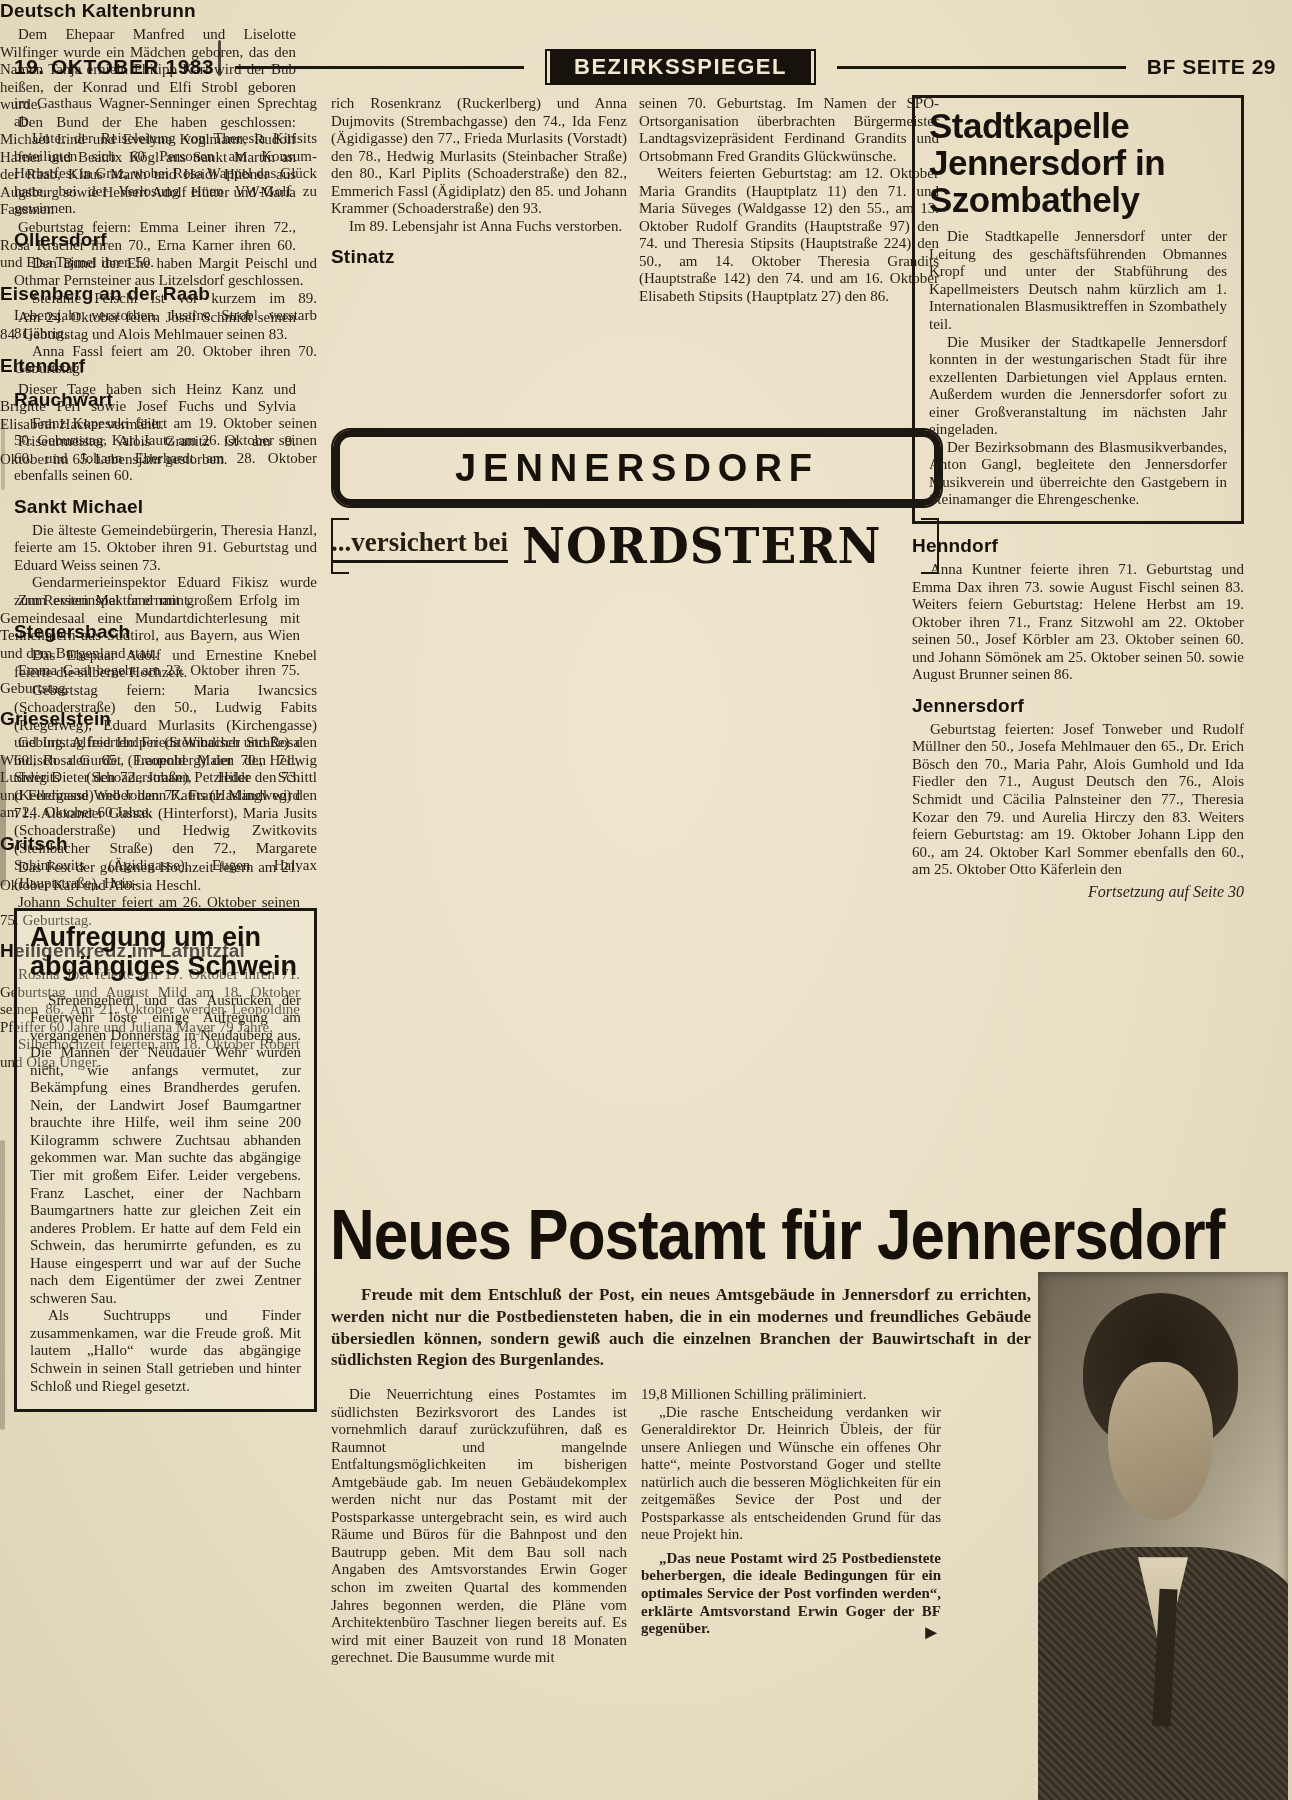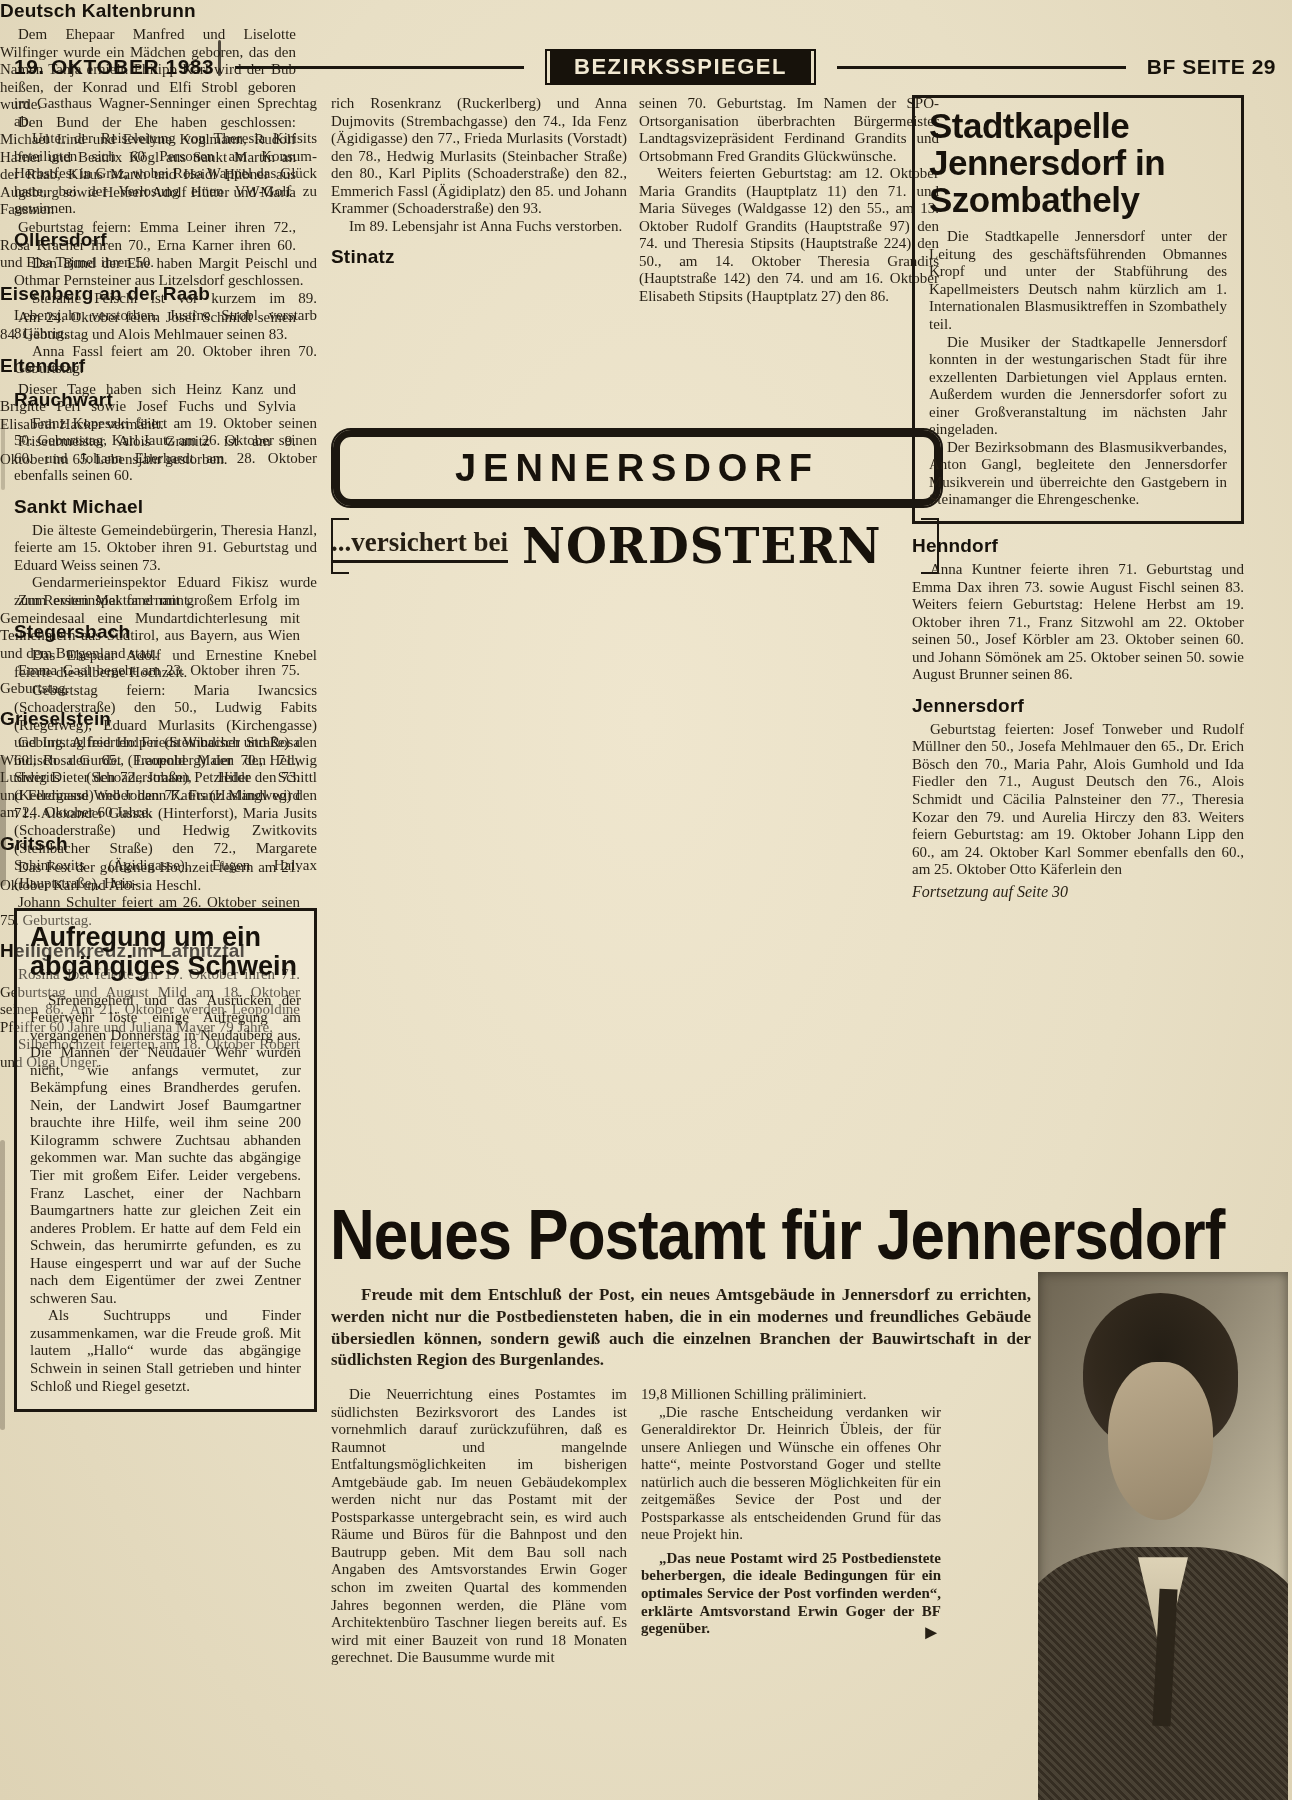--- a/index.html
+++ b/index.html
@@ -40,21 +40,21 @@
   
   #ad{position:absolute;left:331px;top:514px;width:608px;height:62px;display:flex;align-items:center;justify-content:flex-start;gap:14px;}
   #ad .bracket{position:absolute;top:4px;bottom:2px;width:16px;border:2px solid #1c1710;}
   #ad .bracket.left{left:0;border-right:none;}
   #ad .bracket.right{right:0;border-left:none;}
   #ad .ad-prefix{font-size:27px;font-weight:bold;border-bottom:3px solid #1c1710;padding-bottom:2px;}
   #ad .ad-brand{font-family:"DejaVu Serif",serif;font-weight:bold;font-size:47px;letter-spacing:1px;color:#17120b;transform:scaleY(1.05);}
   
   .kapellebox{border:3px solid #1c1710;padding:10px 14px 12px;}
   .kapellebox h2{font-family:"Liberation Sans",sans-serif;font-weight:bold;font-size:35px;line-height:1.05;margin:0 0 10px;color:#17120b;letter-spacing:-.5px;}
-  .continuation{font-style:italic;font-size:16px;text-align:left;margin-top:4px;}
+  .continuation{font-style:italic;font-size:16px;text-align:right;margin-top:4px;}
   
   #bottom-headline{position:absolute;left:330px;top:1194px;width:962px;
     font-family:"Liberation Sans",sans-serif;font-weight:bold;font-size:62px;letter-spacing:-1px;
     white-space:nowrap;color:#15100a;transform:scaleY(1.14);transform-origin:top left;}
   #bottom-lead{position:absolute;left:331px;top:1284px;width:700px;}
   #bottom-lead p{margin:0;font-size:17px;font-weight:bold;line-height:1.28;text-align:justify;text-indent:30px;}
   #bottom-colA{position:absolute;left:331px;top:1386px;width:296px;height:410px;overflow:hidden;}
   #bottom-colB{position:absolute;left:641px;top:1386px;width:300px;height:410px;overflow:hidden;}
   #bottom-colB p.gap{margin-top:6px;}
   #bottom-colB p.boldpara{font-weight:bold;}

